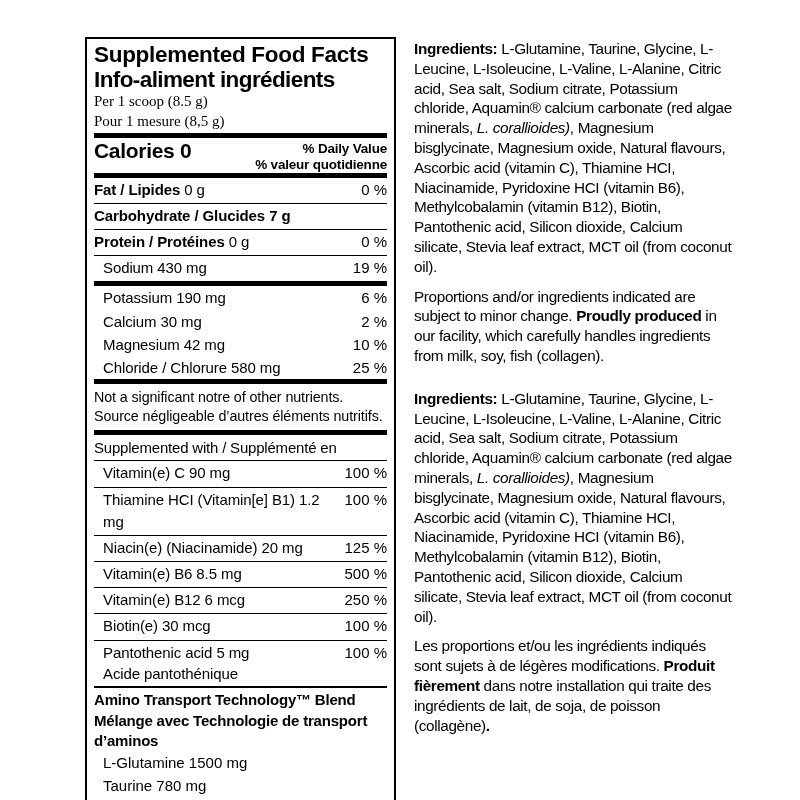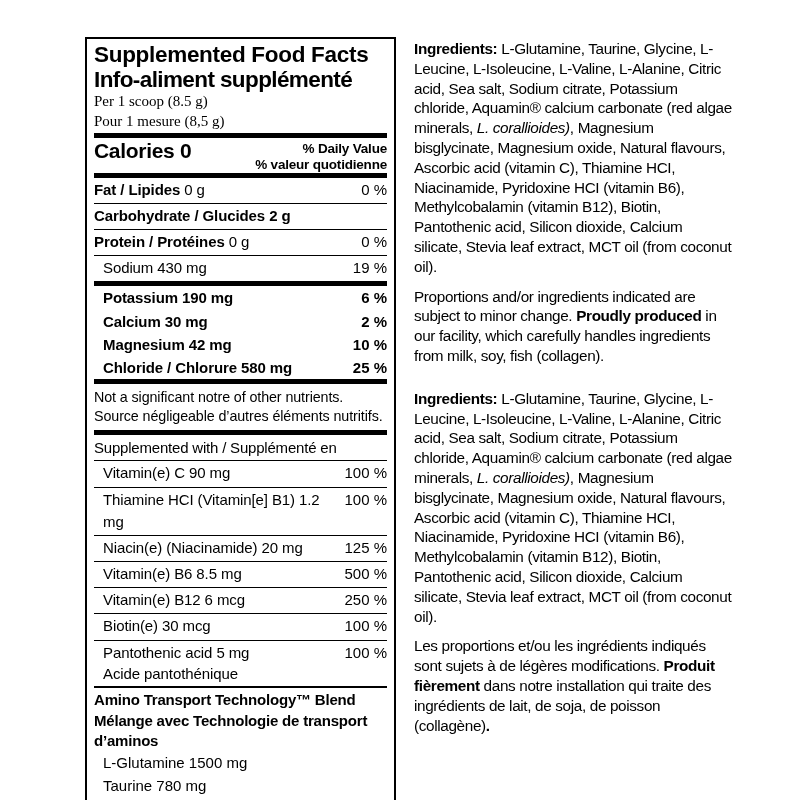--- a/index.html
+++ b/index.html
@@ -95,21 +95,20 @@
     padding: 1px 0 2px 0;
   }
   .row .nm { letter-spacing: -0.1px; }
   .row .pc { white-space: nowrap; padding-left: 8px; }
   .row.indent .nm { padding-left: 9px; }
   .b { font-weight: bold; }
 
   .group-rows .row {
     padding: 0;
     line-height: 1.55;
-    font-weight: bold;
   }
 
   .note {
     font-size: 14.3px;
     line-height: 1.30;
     padding: 4px 0 4px 0;
     letter-spacing: -0.1px;
   }
 
   .supp-head {
@@ -164,21 +163,21 @@
   }
 </style>
 </head>
 <body>
 
 <div id="page">
 
   <div id="nfp">
 
     <div class="title-en">Supplemented Food Facts</div>
-    <div class="title-fr">Info-aliment supplémenté</div>
+    <div class="title-fr">Info-aliment ingrédients</div>
 
     <div class="serving">Per 1 scoop (8.5 g)</div>
     <div class="serving">Pour 1 mesure (8,5 g)</div>
 
     <div class="sp2"></div>
     <div class="rule-thick"></div>
 
     <div class="cal-row">
       <div class="cal-label">Calories 0</div>
       <div class="dv-head">
@@ -189,21 +188,21 @@
 
     <div class="rule-thick"></div>
 
     <div class="row">
       <div class="nm"><span class="b">Fat / Lipides</span><span> 0 g</span></div>
       <div class="pc">0 %</div>
     </div>
     <div class="rule-thin"></div>
 
     <div class="row">
-      <div class="nm"><span class="b">Carbohydrate / Glucides 2 g</span></div>
+      <div class="nm"><span class="b">Carbohydrate / Glucides 7 g</span></div>
       <div class="pc"></div>
     </div>
     <div class="rule-thin"></div>
 
     <div class="row">
       <div class="nm"><span class="b">Protein / Protéines</span><span> 0 g</span></div>
       <div class="pc">0 %</div>
     </div>
     <div class="rule-thin"></div>
 

